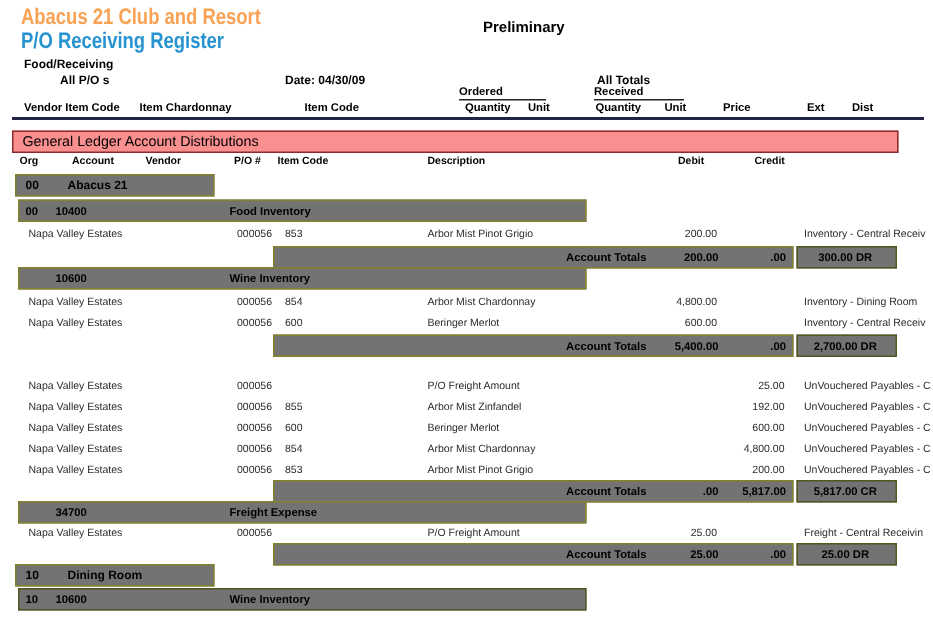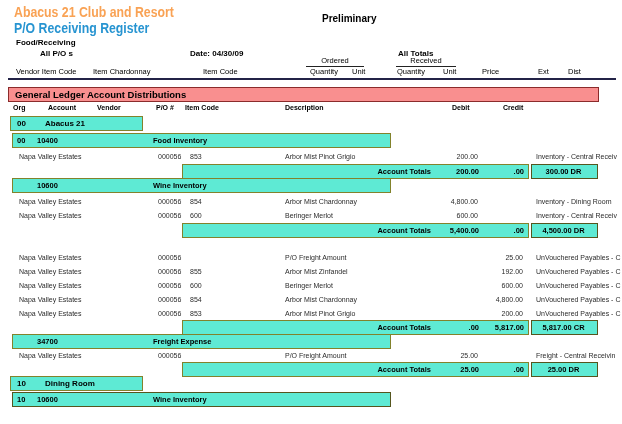--- a/index.html
+++ b/index.html
@@ -3,28 +3,28 @@
 <meta charset="utf-8">
 <style>
   body{margin:0;background:#fff}
   .report{position:relative;width:622px;height:424px;background:#fff;overflow:hidden;
           font-family:"Liberation Sans",sans-serif;color:#000}
   .abs{position:absolute;white-space:nowrap}
   .b{font-weight:bold}
   .fs85{font-size:10px}.fs8{font-size:8px}
   .title1{left:14px;top:3px;font-size:15px;font-weight:bold;color:#f9a254;transform:scaleX(.82);transform-origin:0 0}
   .title2{left:14px;top:19px;font-size:15px;font-weight:bold;color:#2794d1;transform:scaleX(.82);transform-origin:0 0}
-  .ugrp{position:absolute;top:56px;height:10px;line-height:10px;font-size:7.5px;font-weight:normal;
-        text-align:center;border-bottom:1px solid #222;white-space:nowrap}
-  .colh{position:absolute;top:67px;font-size:7.5px;font-weight:normal;white-space:nowrap}
+  .ugrp{position:absolute;top:56px;height:10px;line-height:10px;font-size:7.5px;font-weight:bold;
+        border-bottom:1px solid #222;white-space:nowrap}
+  .colh{position:absolute;top:67px;font-size:7.5px;font-weight:bold;white-space:nowrap}
   .rule{position:absolute;left:8px;top:78px;width:608px;height:2px;background:#232347}
   .banner{position:absolute;left:8px;top:87px;width:583px;height:13px;background:#f98f8f;
-          border:1px solid #8b2b2b;font-size:9.5px;font-weight:bold;line-height:13px;padding-left:6px;white-space:nowrap}
+          border:1px solid #8b2b2b;font-size:9.5px;font-weight:normal;line-height:13px;padding-left:6px;white-space:nowrap}
   .glh{position:absolute;top:104px;font-size:7px;font-weight:bold;white-space:nowrap}
-  .ybox{position:absolute;background:#5eead4;border:1px solid #82822c;height:13px}
+  .ybox{position:absolute;background:#737373;border:1px solid #82822c;height:13px}
   .orgbox{left:10px;width:131px}
   .sec{left:12px;width:377px}
   .totbar{left:182px;width:345px}
   .netbox{left:531px;width:65px;border-color:#55551e}
   .sp{position:absolute;top:0;height:13px;line-height:13px;white-space:nowrap}
   .ybox .sp{font-weight:bold;font-size:7.5px}
   .orgbox .sp{font-size:8px}
   .drow{position:absolute;left:0;width:622px;height:13px;font-size:7px;color:#2b2b2b}
   .c-vendor{left:19px}.c-po{left:158px}.c-item{left:190px}.c-desc{left:285px}
   .c-debit{left:418px;width:60px;text-align:right}
@@ -124,21 +124,21 @@
     <span class="sp c-debit">600.00</span>
     <span class="sp c-credit"></span>
     <span class="sp c-dist">Inventory - Central Receiv</span>
   </div>
   <div class="ybox totbar" style="top:223px">
     <span class="sp t-label">Account Totals</span>
     <span class="sp t-debit">5,400.00</span>
     <span class="sp t-credit">.00</span>
   </div>
   <div class="ybox netbox" style="top:223px">
-    <span class="sp t-net">4,500.00 DR</span>
+    <span class="sp t-net">2,700.00 DR</span>
   </div>
 
   <div class="drow" style="top:251px">
     <span class="sp c-vendor">Napa Valley Estates</span>
     <span class="sp c-po">000056</span>
     <span class="sp c-item"></span>
     <span class="sp c-desc">P/O Freight Amount</span>
     <span class="sp c-debit"></span>
     <span class="sp c-credit">25.00</span>
     <span class="sp c-dist">UnVouchered Payables - C</span>

